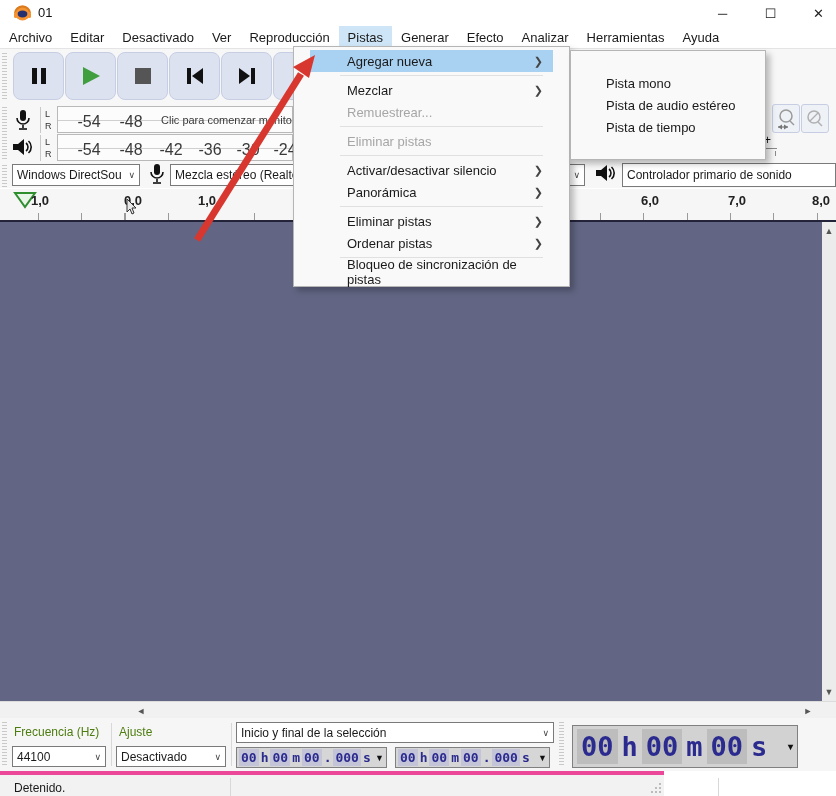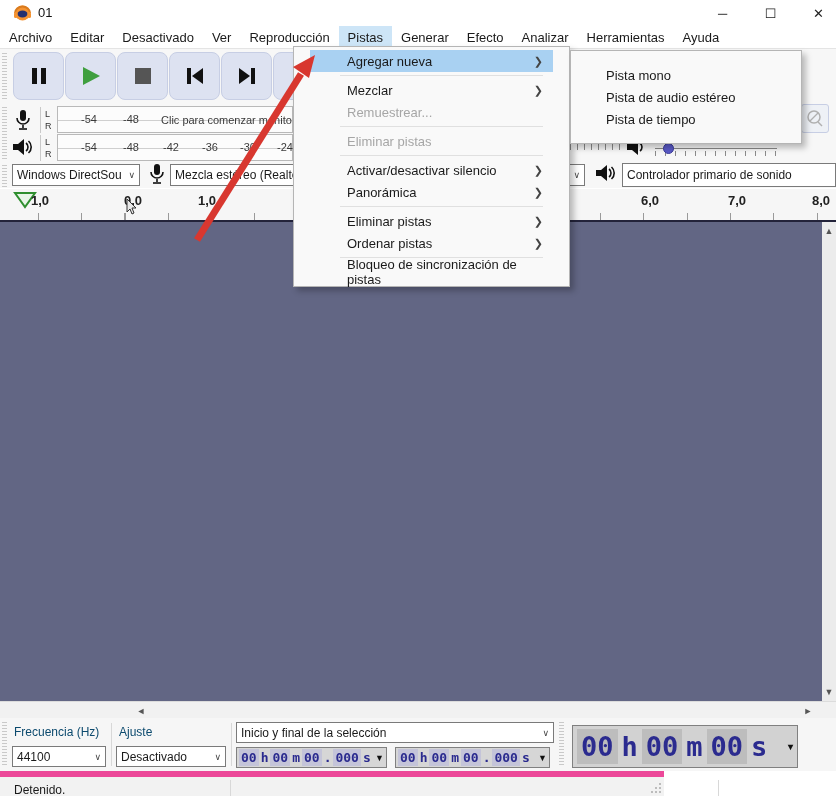--- a/index.html
+++ b/index.html
@@ -19,52 +19,52 @@
   .menubar-border { left:0; top:48px; width:836px; height:1px; background:#e4e4e4; }
 
   
   .toolbars { left:0; top:49px; width:836px; height:139px; background:#f7f7f7; }
   .grip { width:5px; background:repeating-linear-gradient(180deg,#c9c9c9 0 1px,transparent 1px 3px); }
   .tbtn { background:#dde2f1; border:1px solid #c7cee4; border-radius:8px; display:flex; align-items:center; justify-content:center; }
   .vline { width:1px; background:#d8d8d8; }
 
   
   .meterbox { background:#fcfcfc; border:1px solid #b9b9b9; }
-  .meterscale { position:absolute; font-size:11px; color:#3a3a3a; transform:translateX(-50%); }
+  .meterscale { position:absolute; font-size:16px; color:#3a3a3a; transform:translateX(-50%); }
   .chan { font-size:9px; color:#333; line-height:10px; }
 
   
   .combo { background:#ffffff; border:1px solid #7a7a7a; font-size:12px; display:flex; align-items:center; padding:0 4px; color:#1a1a1a; overflow:hidden; white-space:nowrap; }
   .combo .chev { margin-left:auto; font-size:9px; color:#444; padding-left:4px; }
 
   
   .ruler { left:0; top:189px; width:836px; height:33px; background:#f6f6f6; border-bottom:2px solid #23233a; }
   .rlabel { position:absolute; top:4px; font-size:13px; color:#222; transform:translateX(-50%); font-weight:bold; }
   .rticks { position:absolute; left:38px; right:0; bottom:0; height:7px;
     background:repeating-linear-gradient(90deg,#9a9a9a 0 1px,transparent 1px 43.25px); }
 
   
   .canvas { left:0; top:222px; width:822px; height:479px; background:#626684; }
   .vscroll { left:822px; top:222px; width:14px; height:479px; background:#ececec; }
   .hscroll { left:0; top:701px; width:836px; height:17px; background:#f1f1f1; border-top:1px solid #dcdcdc; }
   .scroll-arrow { position:absolute; font-size:9px; color:#555; display:flex; align-items:center; justify-content:center; }
 
   
   .seltb { left:0; top:718px; width:836px; height:53px; background:#f6f6f6; }
-  .lbl { font-size:12px; color:#0c4a6e; }
+  .lbl { font-size:12px; color:#4d7c0f; }
   .timefield { background:#d6d6d6; border:1px solid #808080; display:flex; align-items:center; padding:0 2px; font-family:"DejaVu Sans Mono", monospace; font-size:13px; font-weight:bold; color:#2b2b8f; }
   .timefield .seg { padding:1px 2px; }
   .timefield .dg { background:#c4c4d9; }
   .timefield .dd { margin-left:auto; color:#111; font-size:9px; font-family:"Liberation Sans",sans-serif; }
   .bigtime { background:#d2d2d2; border:1px solid #808080; display:flex; align-items:center; padding:0 4px; font-family:"DejaVu Sans Mono", monospace; font-size:27px; font-weight:bold; color:#2b2b8f; }
   .bigtime .seg { padding:2px 4px; }
   .bigtime .dg { background:#bdbdbd; }
 
   
-  .statusbar { left:0; top:771px; width:664px; height:25px; background:#f2f2f2; border-top:6px solid #ec4899; font-size:12px; }
+  .statusbar { left:0; top:771px; width:664px; height:25px; background:#f2f2f2; border-top:4px solid #ec4899; font-size:12px; }
 
   
   .menu { background:#f9f9f9; border:1px solid #b5b5b5; box-shadow:4px 4px 6px rgba(0,0,0,0.25); z-index:50; }
   .menu .mi { height:22px; display:flex; align-items:center; font-size:13px; padding-left:37px; padding-right:10px; color:#1a1a1a; }
   .menu .mi .sub { margin-left:auto; font-size:11px; color:#444; }
   .menu .mi.hl { background:#a9d1f2; }
   .menu .mi.dis { color:#a6a6a6; }
   .menu .sep { height:1px; background:#e0e0e0; margin:3px 10px 3px 30px; }
 
   .arrow-overlay { left:0; top:0; width:836px; height:796px; z-index:90; pointer-events:none; }
@@ -359,21 +359,21 @@
   <div class="mi">
     <span>Ordenar pistas</span>
     <span class="sub">❯</span>
   </div>
   <div class="sep"></div>
   <div class="mi">
     <span>Bloqueo de sincronización de pistas</span>
   </div>
 </div>
 
-<div class="abs menu" style="left:570px;top:50px;width:232px;padding:13px 0;z-index:60">
+<div class="abs menu" style="left:570px;top:50px;width:196px;padding:21px 0;z-index:60">
   <div class="mi" style="padding-left:35px">
     <span>Pista mono</span>
   </div>
   <div class="mi" style="padding-left:35px">
     <span>Pista de audio estéreo</span>
   </div>
   <div class="mi" style="padding-left:35px">
     <span>Pista de tiempo</span>
   </div>
 </div>

